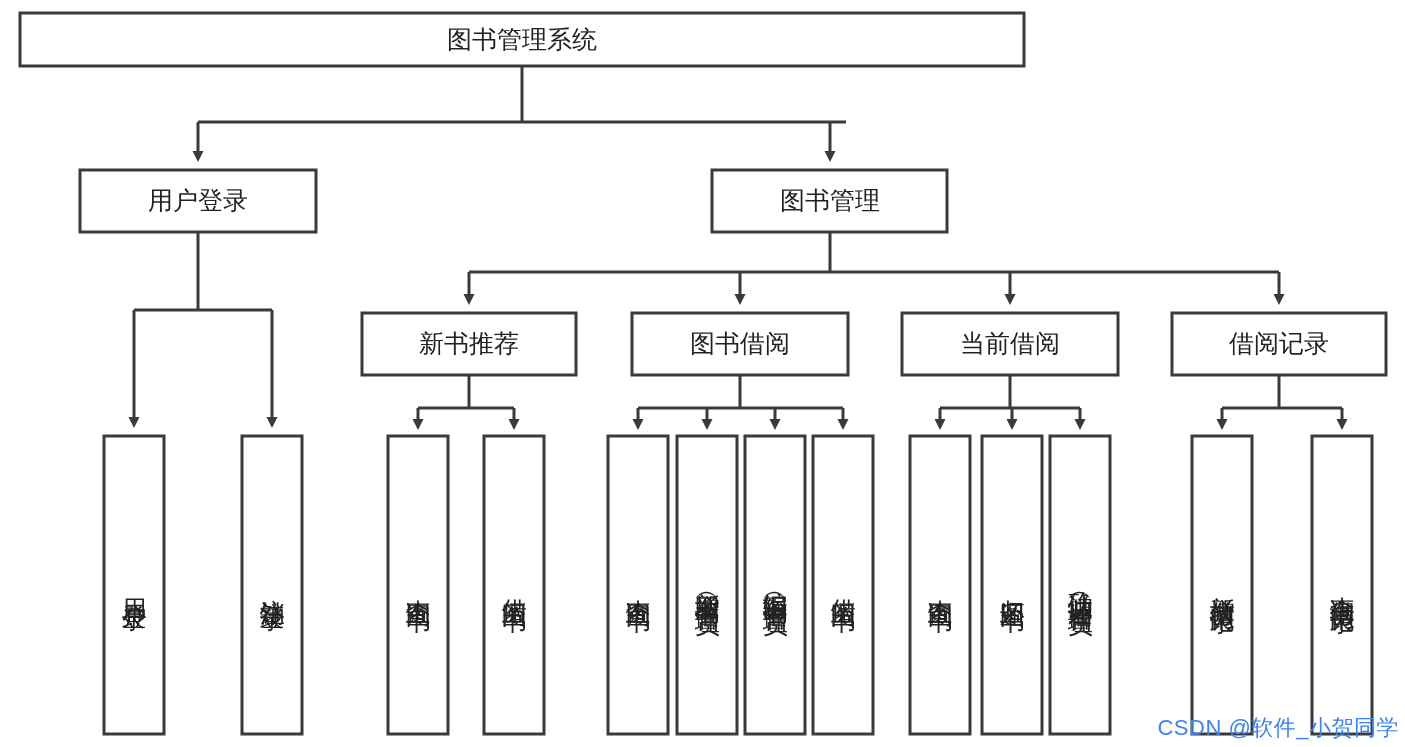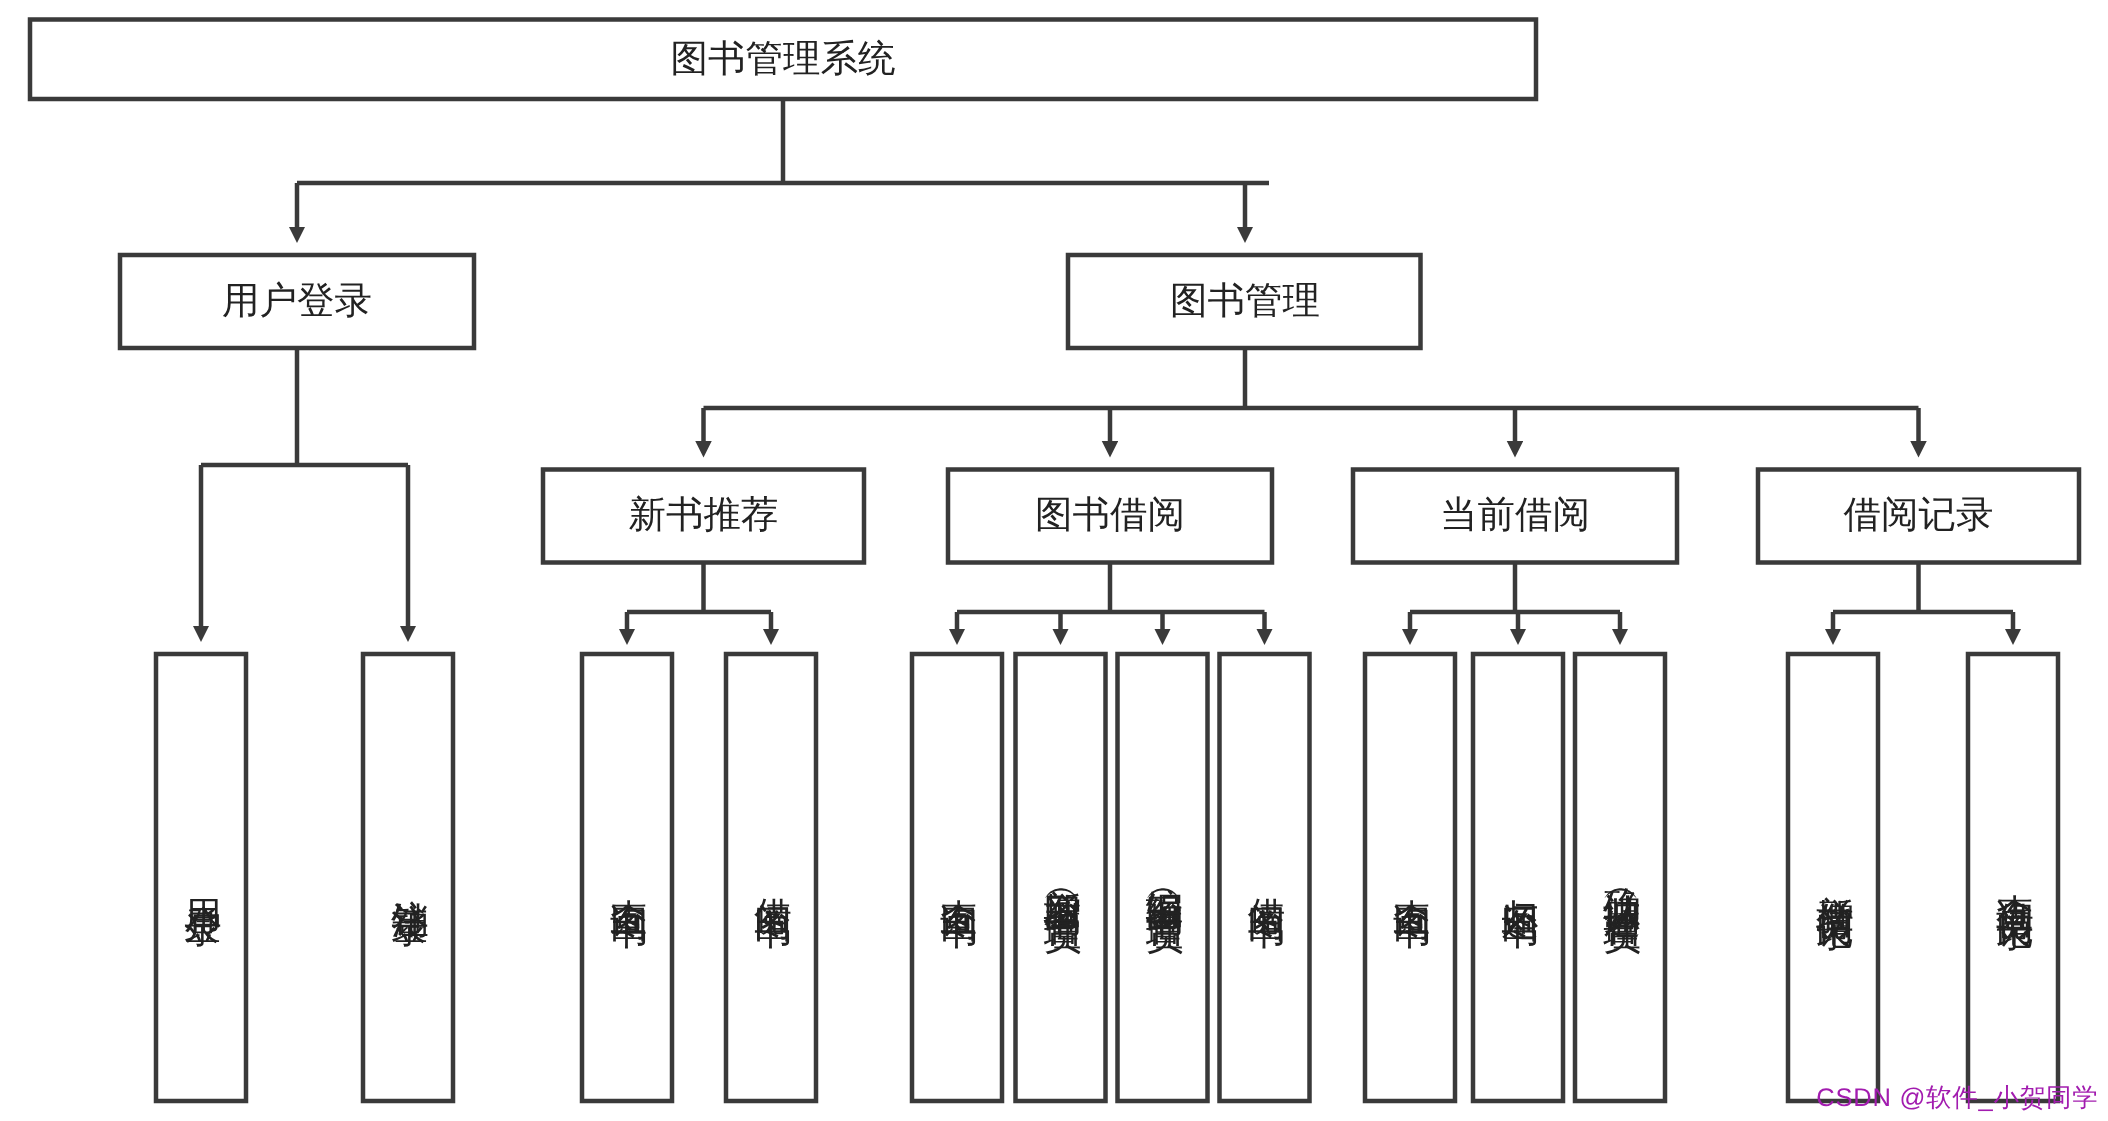--- a/index.html
+++ b/index.html
@@ -13,21 +13,21 @@
   .link{stroke:#3a3a3a;stroke-width:3;fill:none;}
   .arrow-head{fill:#3a3a3a;stroke:none;}
   .node-label{
     font-family:"Liberation Sans","DejaVu Sans",sans-serif;
     fill:#222222;font-size:25px;text-anchor:middle;
     dominant-baseline:middle;
   }
   .watermark{
     position:absolute;right:6px;bottom:4px;
     font-family:"Liberation Sans","DejaVu Sans",sans-serif;
-    font-size:17px;color:#a21caf;white-space:nowrap;letter-spacing:0.5px;
+    font-size:22px;color:#3b82f6;white-space:nowrap;letter-spacing:0.5px;
     pointer-events:none;
   }
 </style>
 </head>
 <body>
 
 <svg id="diagram" viewBox="0 0 1405 747">
   <defs>
     <marker id="arrow" markerWidth="14" markerHeight="14" refX="1" refY="5.5" orient="auto" markerUnits="userSpaceOnUse">
       <path d="M0,0 L11,5.5 L0,11 Z" class="arrow-head"></path>

